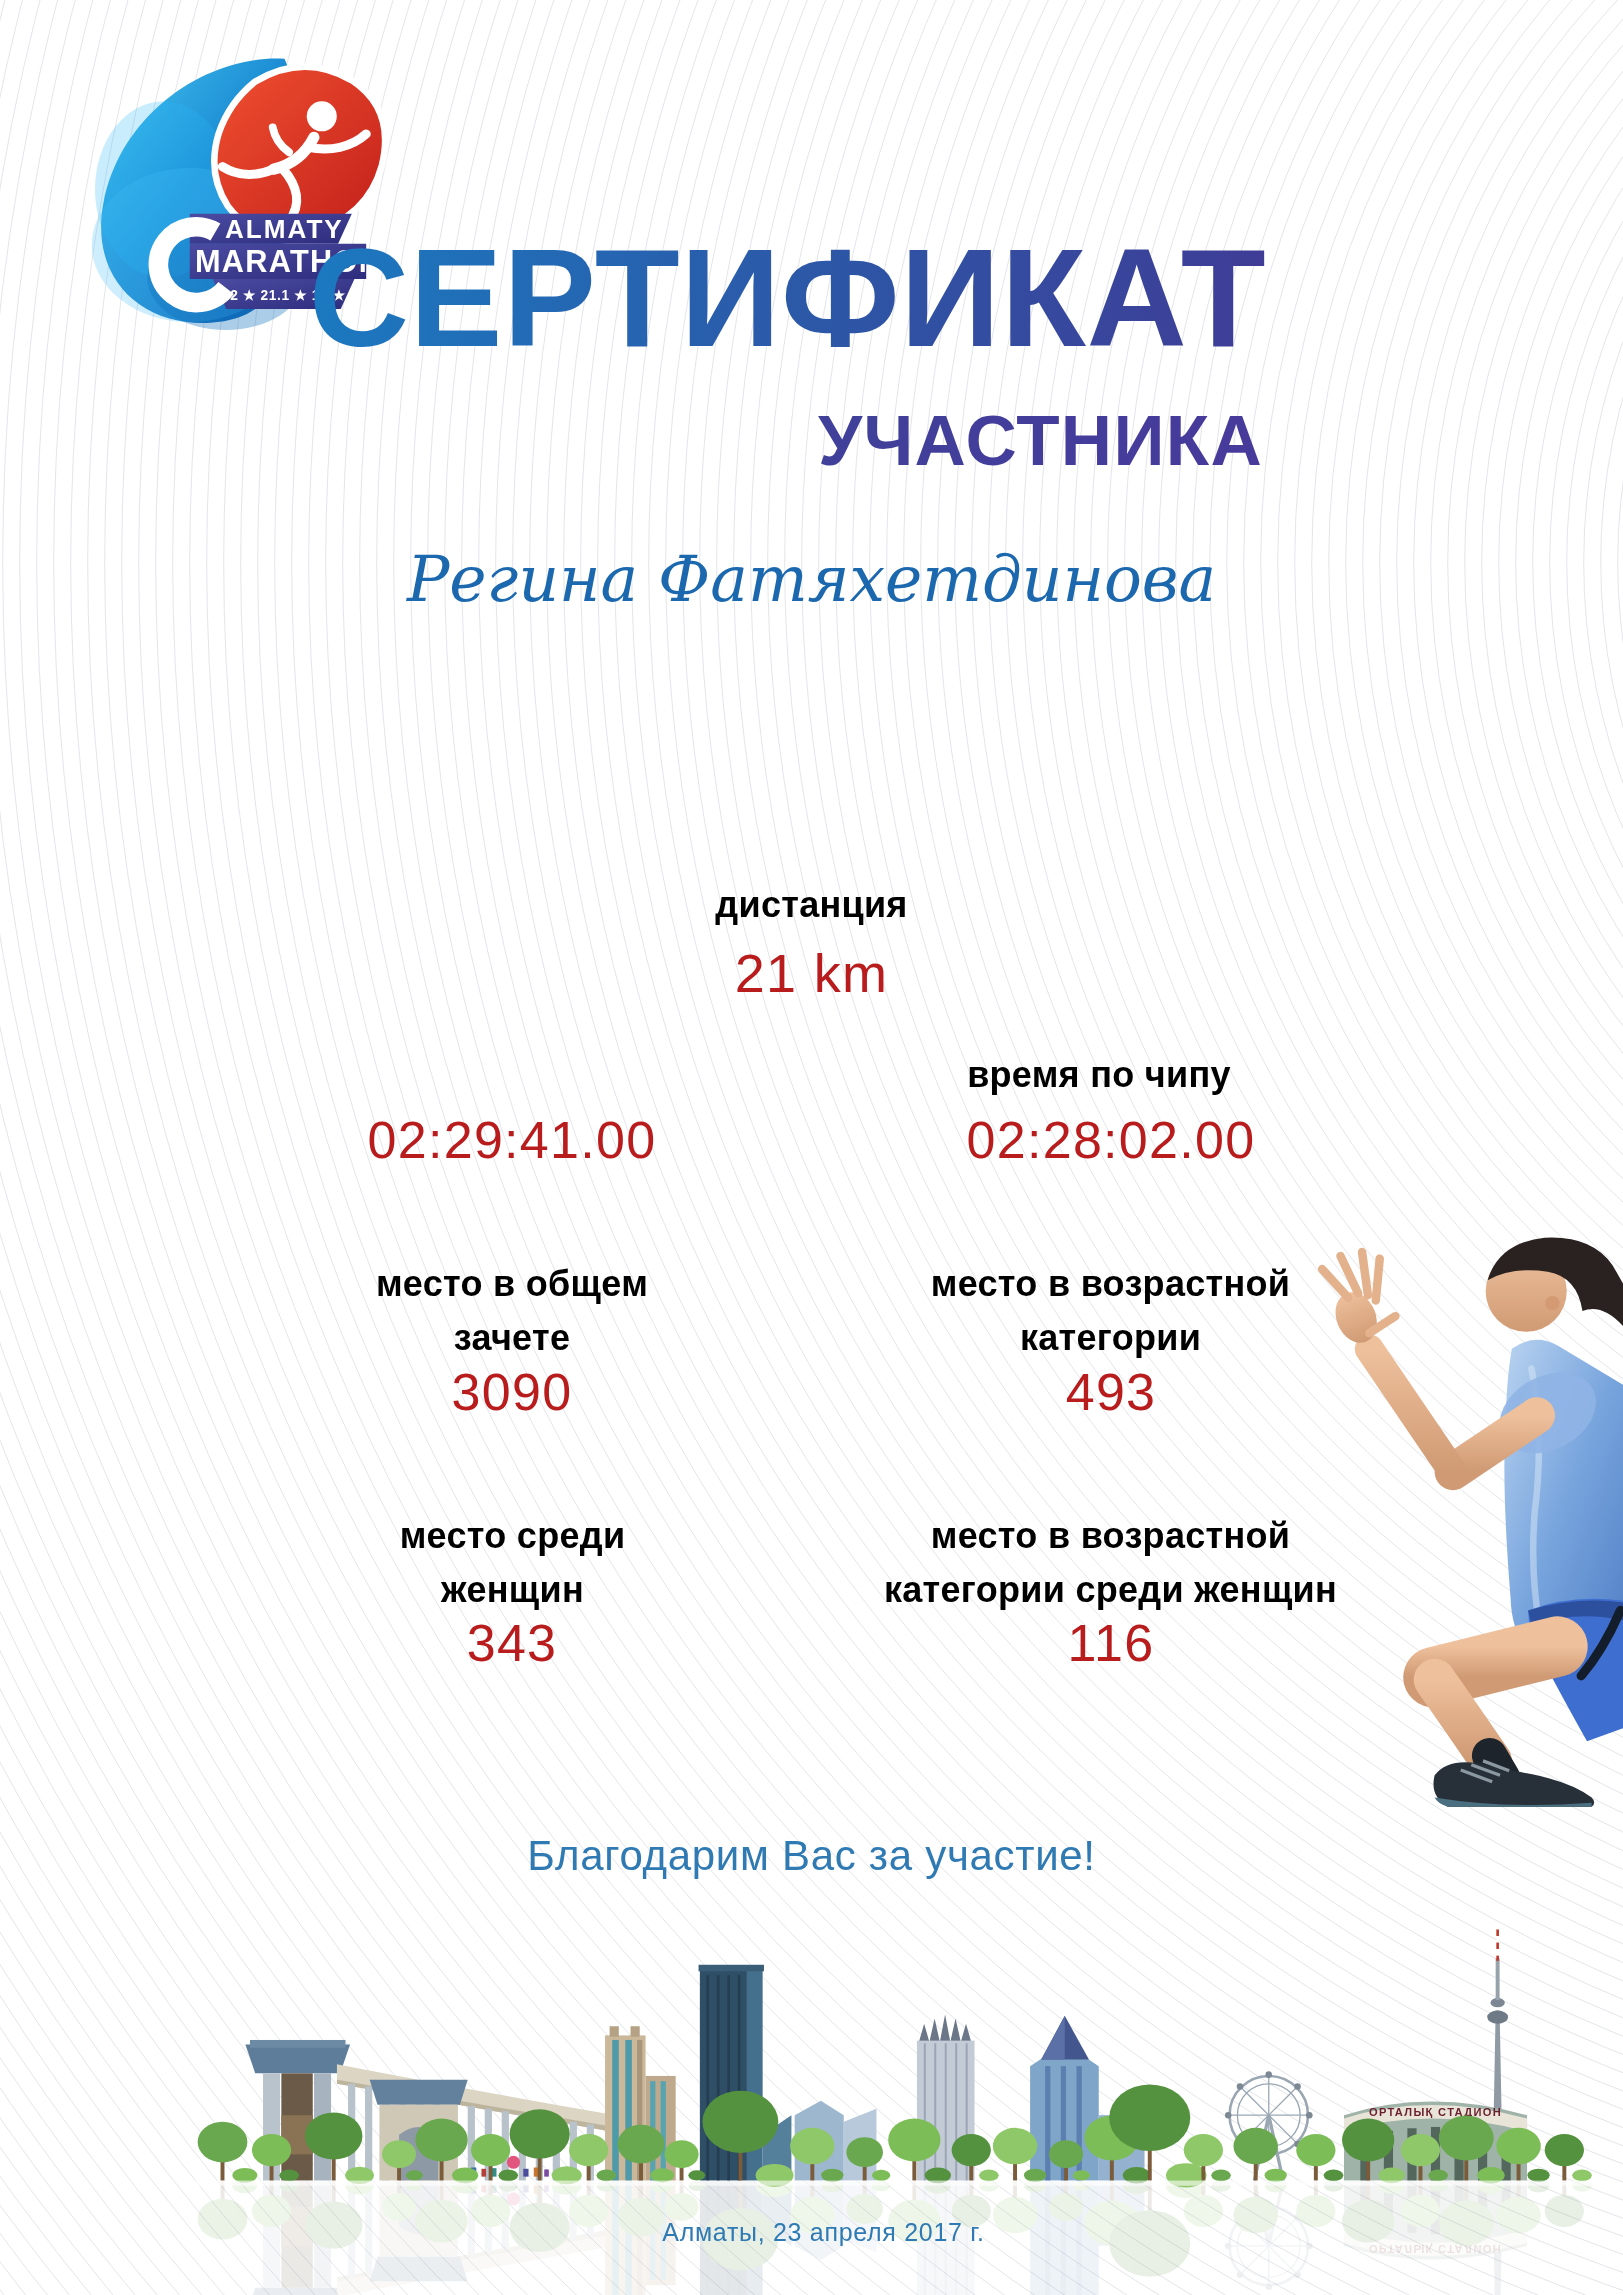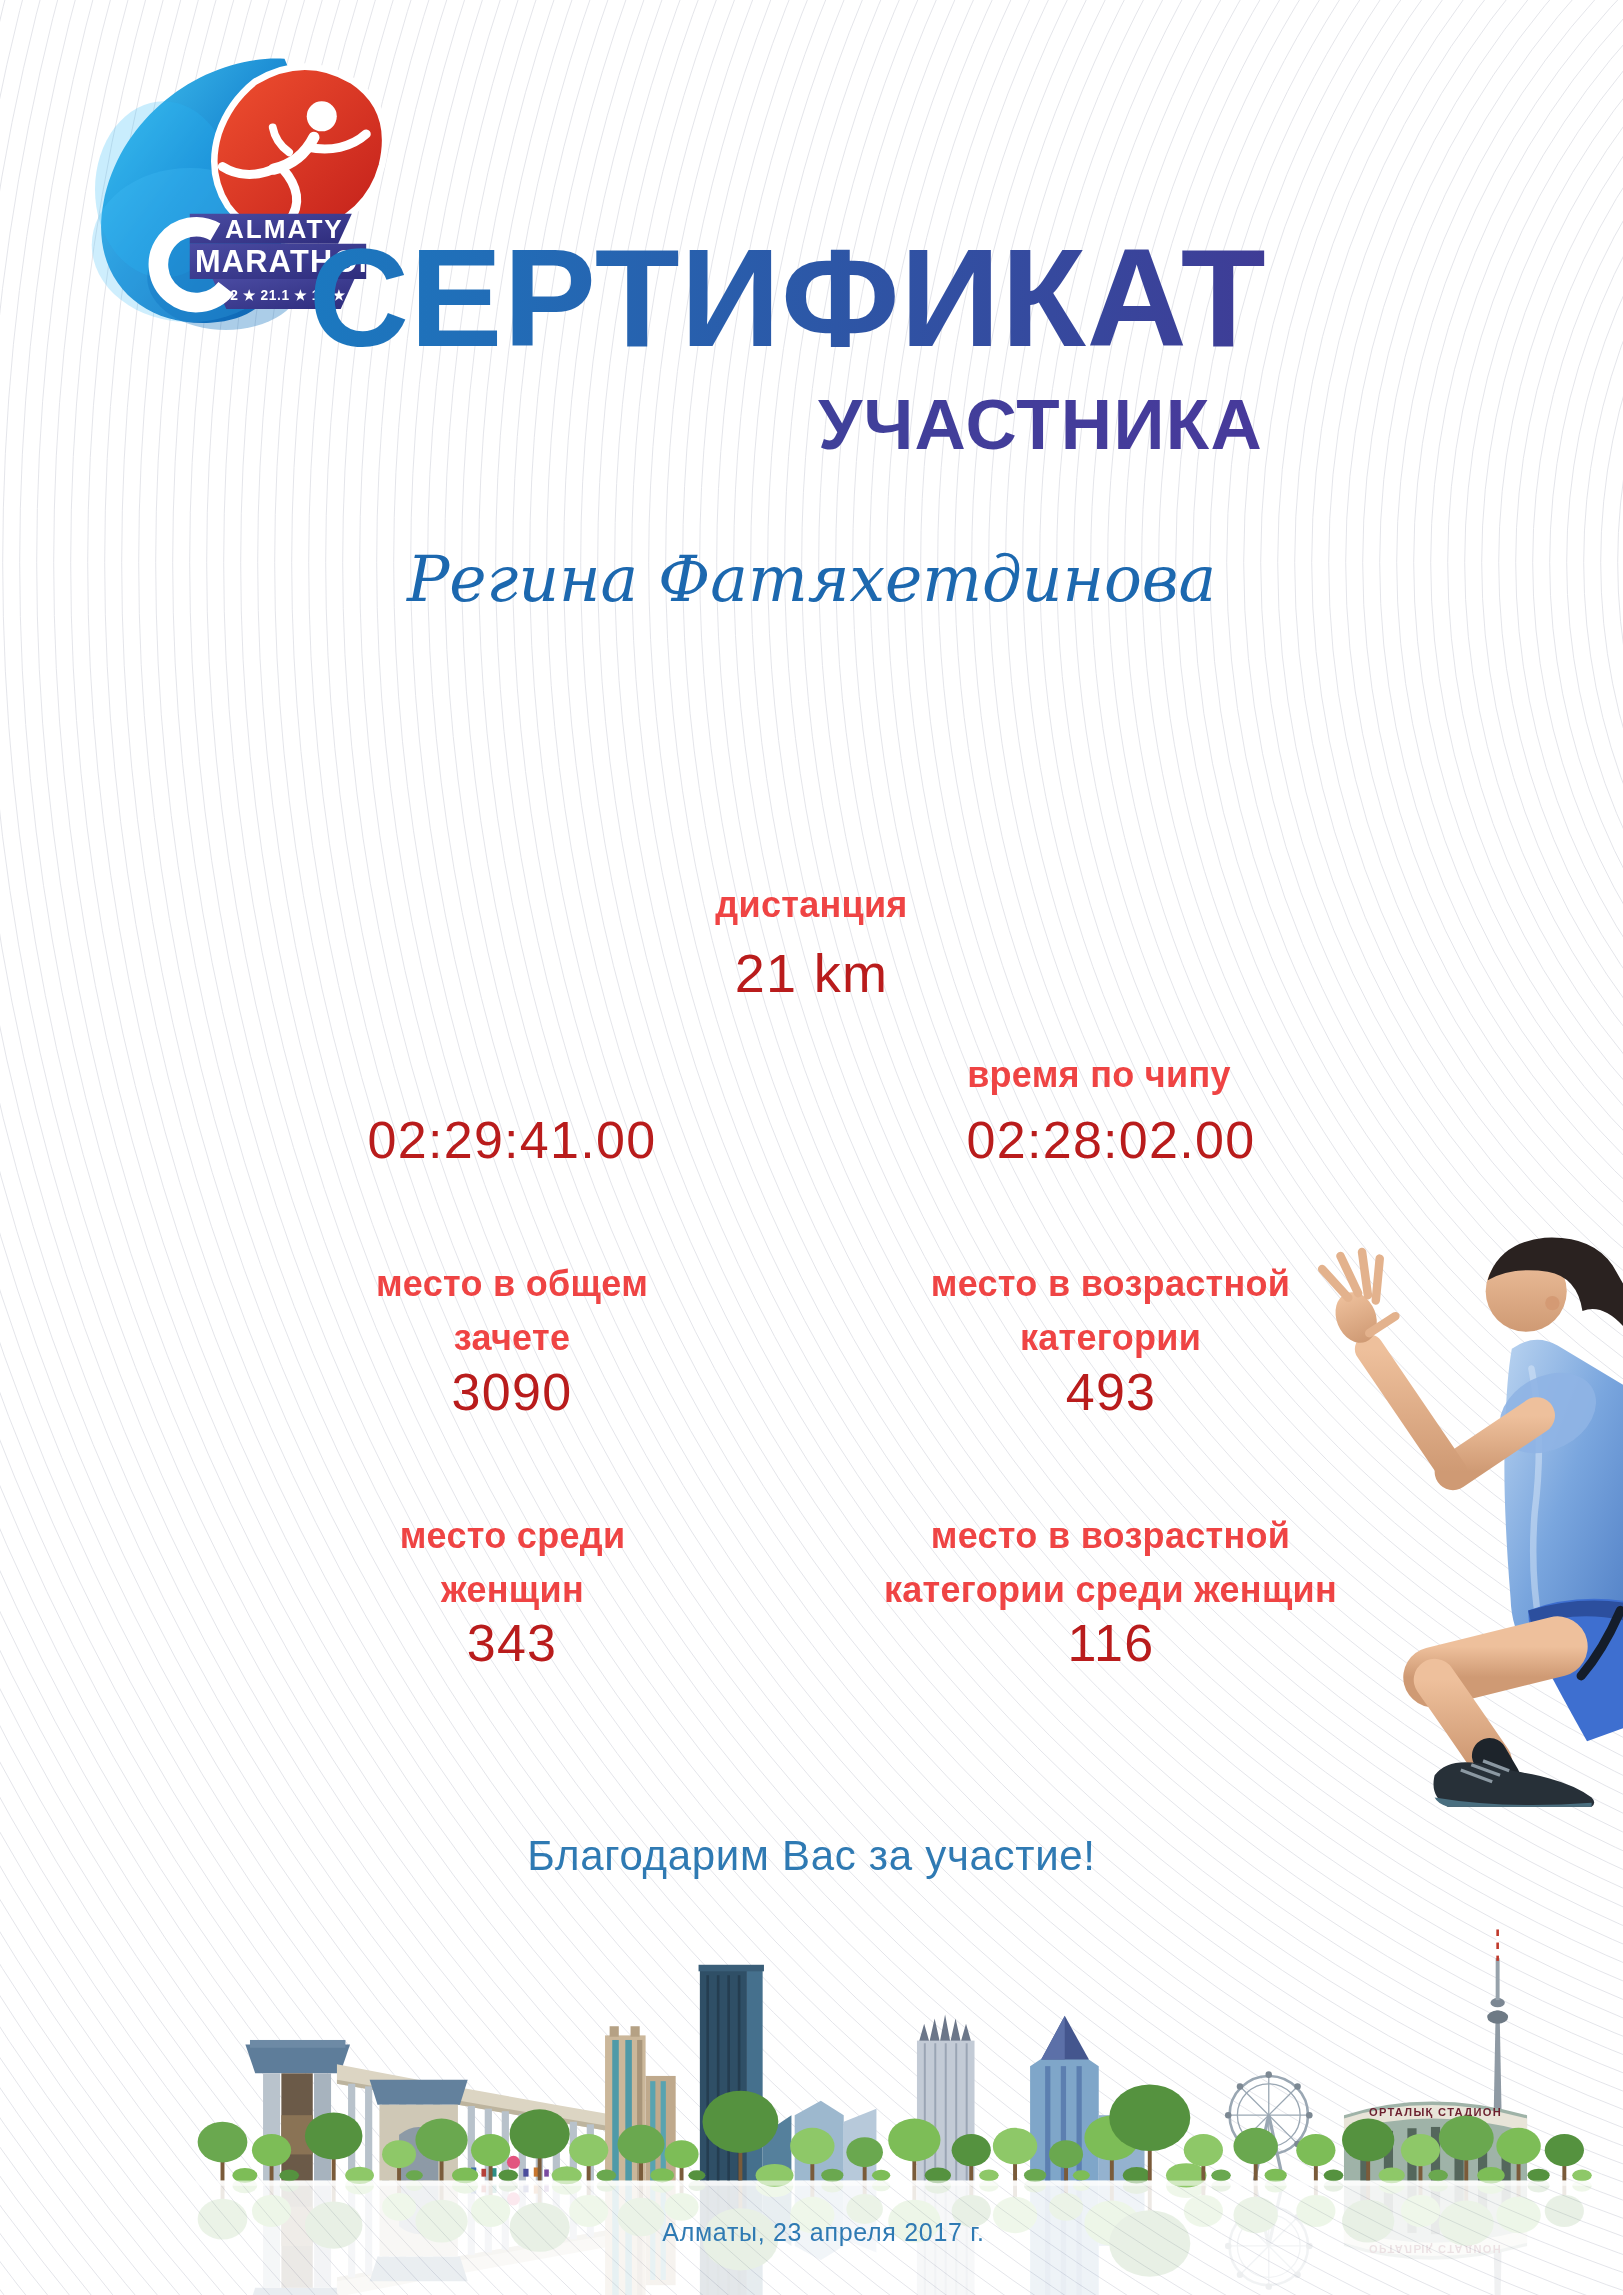--- a/index.html
+++ b/index.html
@@ -6,29 +6,29 @@
   .page{position:relative;width:1623px;height:2295px;background:#ffffff;overflow:hidden;
         font-family:"Liberation Sans",sans-serif;}
   .abs{position:absolute;}
   #bg-lines{position:absolute;left:0;top:0;z-index:0;}
   #bg-lines circle{fill:none;stroke:#e1e3e8;stroke-width:1.4;}
   .z{z-index:2;}
   .center{text-align:center;}
   .title-main{left:307px;top:228px;width:961px;font-size:139px;font-weight:800;line-height:1;
     letter-spacing:0.7px;background:linear-gradient(90deg,#1b79c0 0%,#2d56a6 55%,#3f3c96 100%);
     -webkit-background-clip:text;background-clip:text;color:transparent;text-align:center;}
-  .title-sub{left:307px;top:389px;width:956px;font-size:71px;font-weight:800;line-height:1;
+  .title-sub{left:307px;top:405px;width:956px;font-size:71px;font-weight:800;line-height:1;
     letter-spacing:1.3px;text-align:right;
     background:linear-gradient(90deg,#374799 0%,#473a9b 100%);
     -webkit-background-clip:text;background-clip:text;color:transparent;}
   .name{left:0;top:542px;width:1623px;font-family:"DejaVu Serif","Liberation Serif",serif;
     font-style:italic;font-size:63px;color:#1c68af;line-height:1.2;}
   .bodyline{color:#2f7ab3;letter-spacing:0.7px;}
   .participation{left:0;top:763px;width:1623px;font-size:41px;}
-  .stat-label{font-size:36px;font-weight:700;color:#ef4444;letter-spacing:0.3px;line-height:1.5;}
+  .stat-label{font-size:36px;font-weight:700;color:#000000;letter-spacing:0.3px;line-height:1.5;}
   .stat-value{font-size:52px;font-weight:400;color:#b91c1c;letter-spacing:1.3px;}
   .l-dist{left:0;top:878px;width:1623px;}
   .v-dist{left:0;top:942px;width:1623px;font-size:54px;}
   .l-fin{left:283px;top:1048px;width:458px;}
   .l-chip{left:870px;top:1048px;width:458px;}
   .v-fin{left:283px;top:1110px;width:458px;}
   .v-chip{left:882px;top:1110px;width:458px;}
   .l-overall{left:329px;top:1257px;width:366px;}
   .l-agecat{left:908px;top:1257px;width:405px;}
   .v-overall{left:283px;top:1362px;width:458px;}

